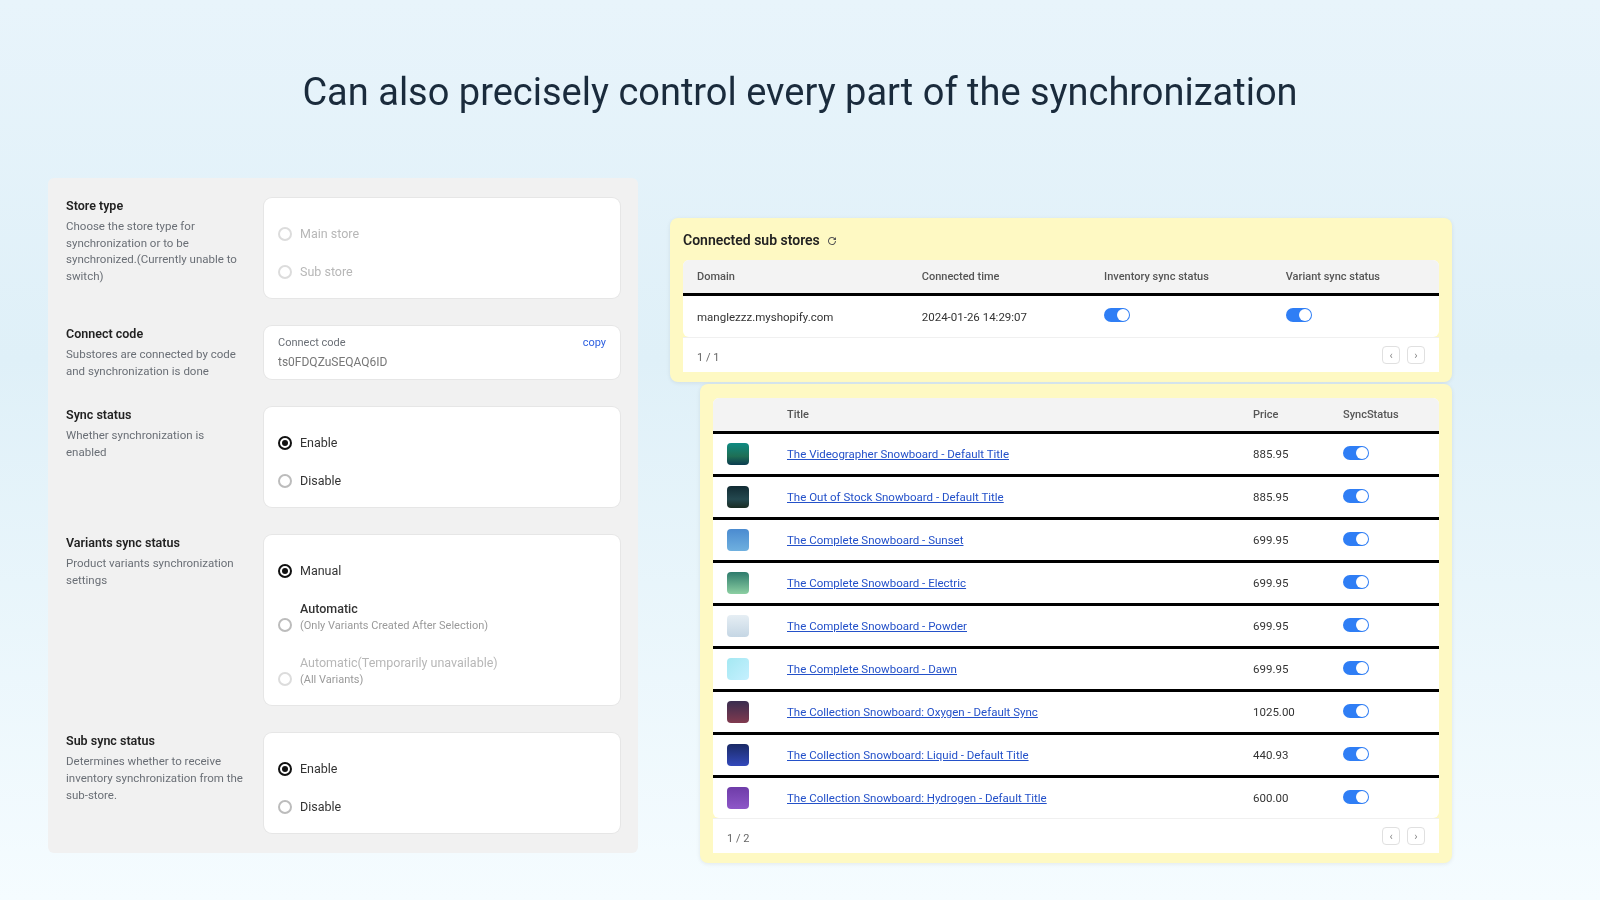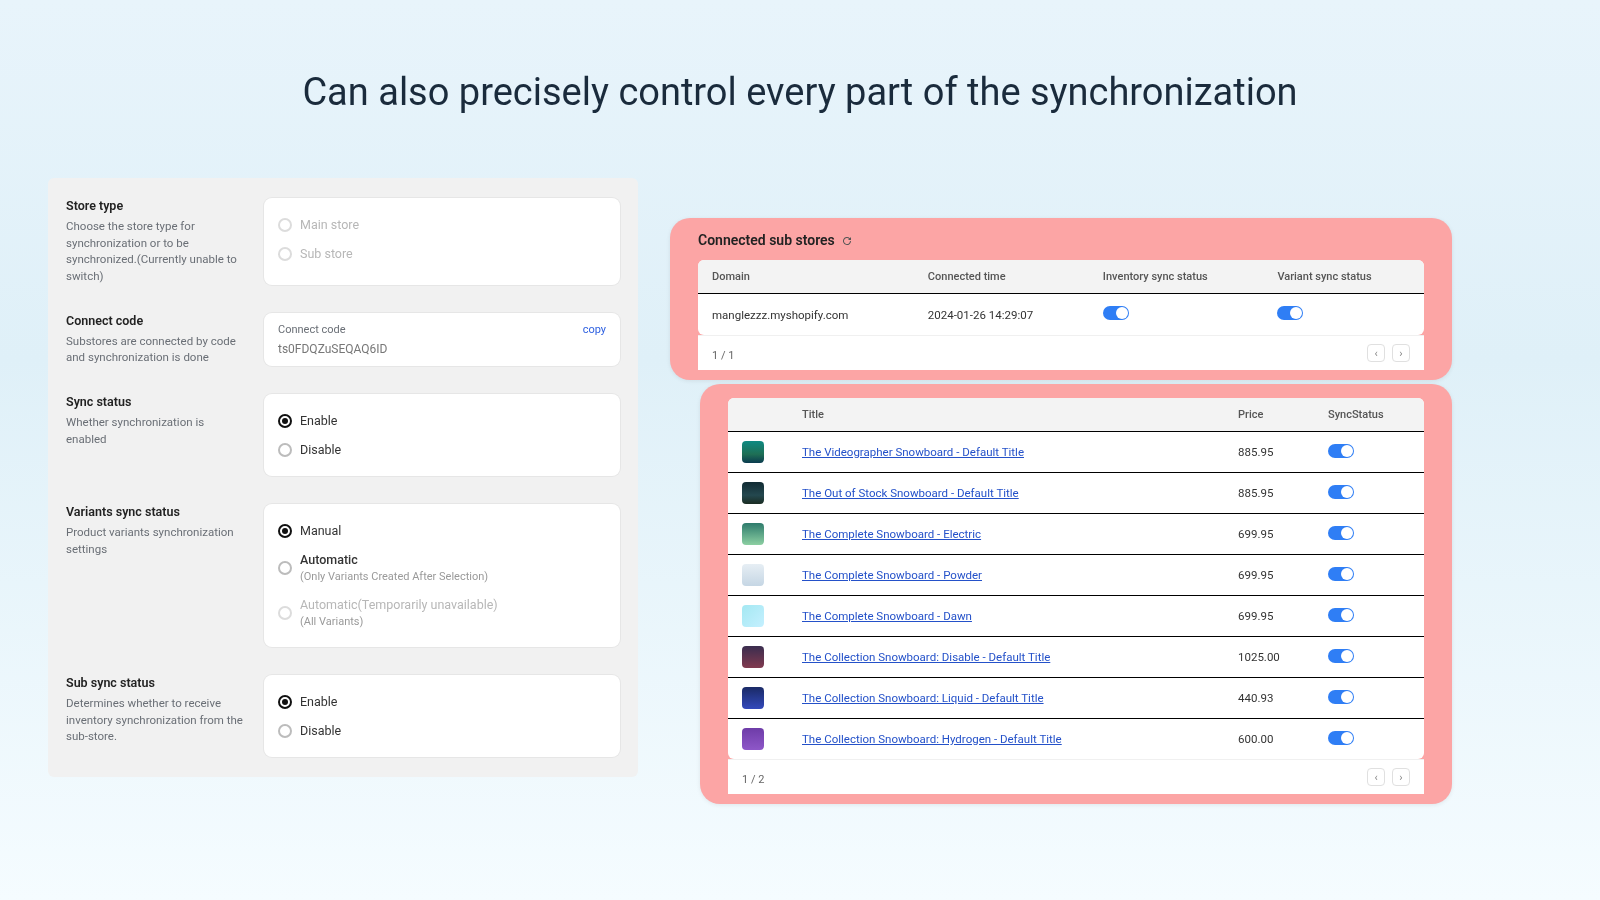--- a/index.html
+++ b/index.html
@@ -48,25 +48,26 @@
 }
 .setting-control {
   flex: 1;
   background: #fff;
   border-radius: 8px;
   padding: 12px 14px;
   box-shadow: 0 0 0 1px #e6e6e6;
 }
 .radio-item {
   display: flex;
-  align-items: center;
+  align-items: flex-end;
   gap: 8px;
   padding: 7px 0;
   font-size: 12.5px;
   color: #333;
+  margin-top: 9px;
 }
 .radio-item.disabled { color: #b7b7b7; }
 .radio-bullet {
   width: 14px; height: 14px;
   border: 2px solid #bcbcbc;
   border-radius: 50%;
   flex-shrink: 0;
   margin-top: 1px;
   position: relative;
 }
@@ -91,24 +92,24 @@
   display:flex; justify-content:space-between; align-items:center;
 }
 .connect-code-box .label .copy { color:#2c5fe0; font-size:11px; cursor:pointer; }
 .connect-code-box .code {
   font-size:12px; color:#777; margin-top:6px;
 }
 
 
 .right-card {
   position:absolute;
-  background:#fca5a5;
-  border-radius:20px;
+  background:#fef9c3;
+  border-radius:8px;
   box-shadow:0 1px 4px rgba(0,0,0,0.08);
-  padding:14px 28px 10px;
+  padding:14px 13px 10px;
 }
 .card-connected { left:670px; top:218px; width:782px; }
 .card-variants { left:700px; top:384px; width:752px; }
 .card-header {
   display:flex; align-items:center; gap:8px; margin-bottom:12px;
   justify-content:space-between;
 }
 .card-title { font-size:14px; font-weight:600; color:#222; display:flex; align-items:center; gap:6px; }
 .refresh-icon { width:12px; height:12px; display:inline-block; }
 .refresh-icon svg { width:12px; height:12px; fill:#555; }
@@ -116,21 +117,21 @@
   background:#222; color:#fff; font-size:11px; padding:5px 10px;
   border-radius:6px; border:none; cursor:pointer;
 }
 .tbl { width:100%; border-collapse:collapse; background:#fff; border-radius:6px; overflow:hidden; }
 .tbl th {
   text-align:left; font-size:11px; font-weight:500; color:#555;
   padding:10px 14px; background:#f3f3f3;
 }
 .tbl td {
   font-size:11.5px; color:#333; padding:9px 14px;
-  border-top:1px solid #000000;
+  border-top:3px solid #000000;
 }
 .tbl .title-link { color:#2451c9; text-decoration:underline; cursor:pointer; font-size:11.5px; }
 .thumb {
   width:22px; height:22px; border-radius:4px; display:inline-block;
   vertical-align:middle;
 }
 .toggle {
   width:26px; height:14px; background:#2f7ef5; border-radius:8px;
   position:relative; display:inline-block;
 }
@@ -310,40 +311,46 @@
           <td>885.95</td>
           <td><span class="toggle"></span></td>
         </tr>
         <tr>
           <td><span class="thumb" style="background:linear-gradient(180deg,#112b33 0%, #24484f 60%, #1a2c22 100%);"></span></td>
           <td><a class="title-link">The Out of Stock Snowboard - Default Title</a></td>
           <td>885.95</td>
           <td><span class="toggle"></span></td>
         </tr>
         <tr>
+          <td><span class="thumb" style="background:linear-gradient(180deg,#4b8bd0,#6fb0df);"></span></td>
+          <td><a class="title-link">The Complete Snowboard - Sunset</a></td>
+          <td>699.95</td>
+          <td><span class="toggle"></span></td>
+        </tr>
+        <tr>
           <td><span class="thumb" style="background:linear-gradient(180deg,#2e7b6c,#8ccfa2);"></span></td>
           <td><a class="title-link">The Complete Snowboard - Electric</a></td>
           <td>699.95</td>
           <td><span class="toggle"></span></td>
         </tr>
         <tr>
           <td><span class="thumb" style="background:linear-gradient(180deg,#e6eef4,#c5d6e4);"></span></td>
           <td><a class="title-link">The Complete Snowboard - Powder</a></td>
           <td>699.95</td>
           <td><span class="toggle"></span></td>
         </tr>
         <tr>
           <td><span class="thumb" style="background:linear-gradient(135deg,#a4e8f2,#c5f0ff);"></span></td>
           <td><a class="title-link">The Complete Snowboard - Dawn</a></td>
           <td>699.95</td>
           <td><span class="toggle"></span></td>
         </tr>
         <tr>
           <td><span class="thumb" style="background:linear-gradient(180deg,#3a2d4f,#813a4f);"></span></td>
-          <td><a class="title-link">The Collection Snowboard: Disable - Default Title</a></td>
+          <td><a class="title-link">The Collection Snowboard: Oxygen - Default Sync</a></td>
           <td>1025.00</td>
           <td><span class="toggle"></span></td>
         </tr>
         <tr>
           <td><span class="thumb" style="background:linear-gradient(180deg,#1a2a66,#3349bb);"></span></td>
           <td><a class="title-link">The Collection Snowboard: Liquid - Default Title</a></td>
           <td>440.93</td>
           <td><span class="toggle"></span></td>
         </tr>
         <tr>

